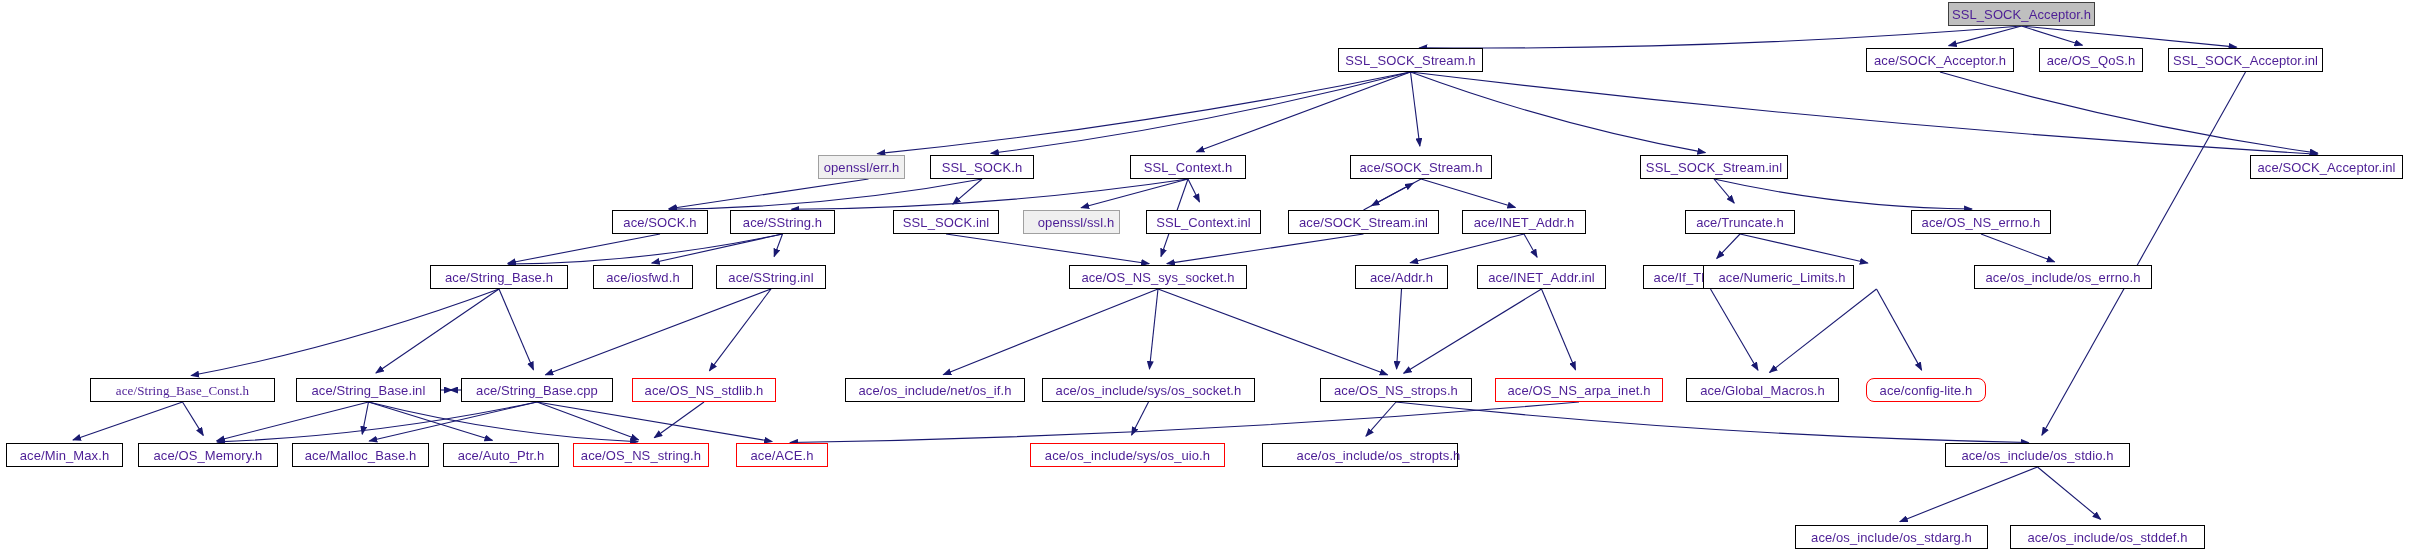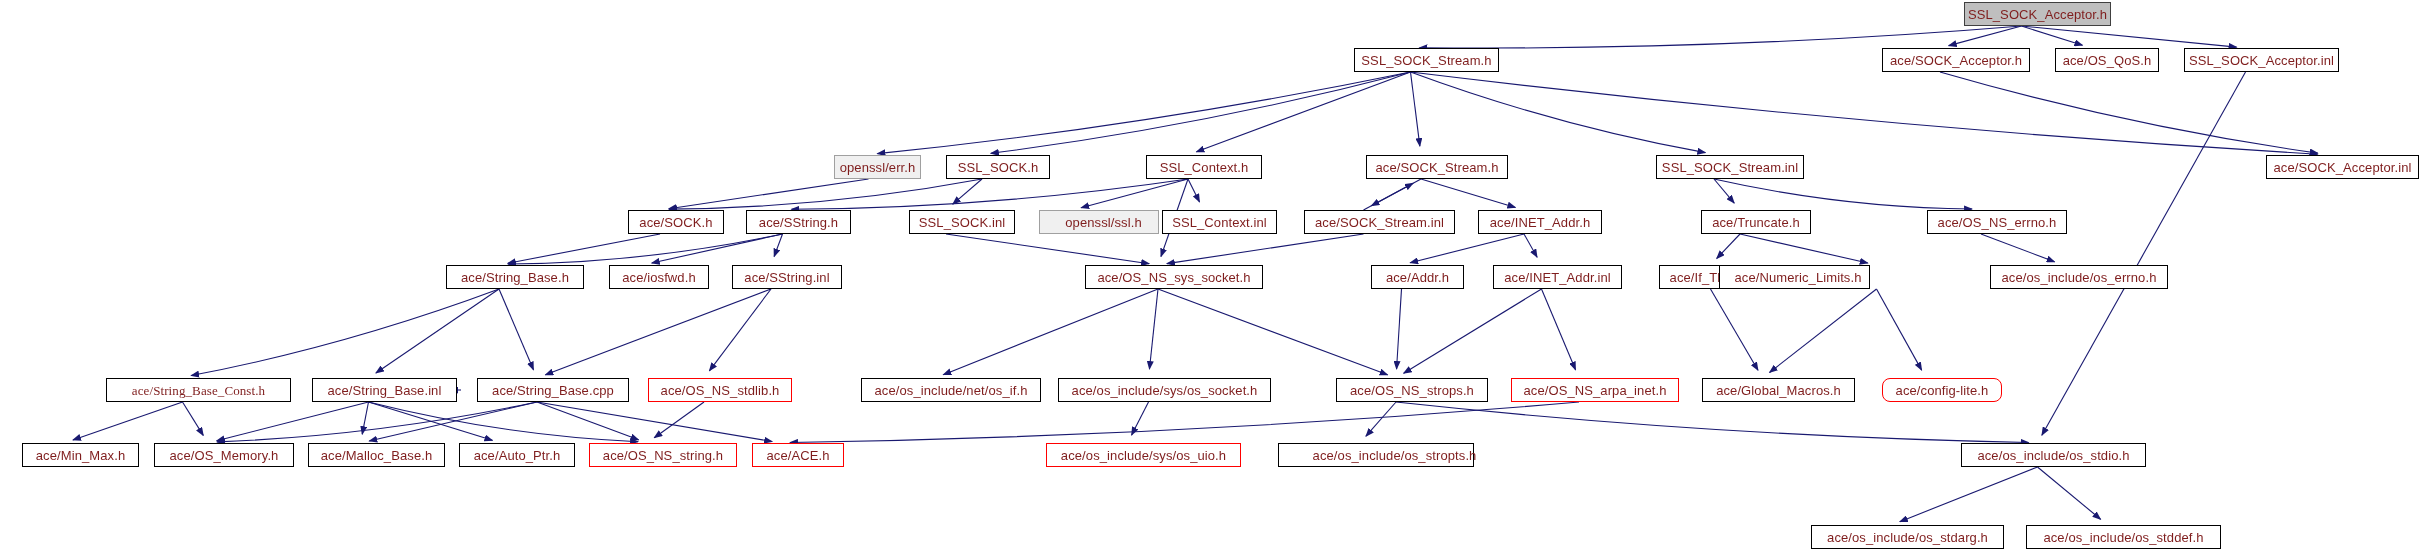--- a/index.html
+++ b/index.html
@@ -21,31 +21,30 @@
     top: 0;
     width: 2425px;
     height: 560px;
     pointer-events: none;
   }
   .node {
     position: absolute;
     box-sizing: border-box;
     border: 1px solid #000000;
     background: #ffffff;
-    color: #7f1d1d;
+    color: #4c1d95;
     font-size: 13px;
     line-height: 1;
     height: 24px;
     display: flex;
     align-items: center;
     justify-content: center;
     padding: 0 7px;
     white-space: nowrap;
     letter-spacing: 0.1px;
-    margin-left: 16px;
   }
   .node.root {
     background: #bfbfbf;
     border-color: #404040;
   }
   .node.ext {
     background: #f0f0f0;
     border-color: #a0a0a0;
   }
   .node.red {
@@ -141,21 +140,21 @@
       <div class="node" style="left: 1338px; top: 48px; width: 145px;">SSL_SOCK_Stream.h</div>
       <div class="node" style="left: 2250px; top: 155px; width: 153px;">ace/SOCK_Acceptor.inl</div>
       <div class="node ext" style="left: 818px; top: 155px; width: 87px;">openssl/err.h</div>
       <div class="node" style="left: 930px; top: 155px; width: 104px;">SSL_SOCK.h</div>
       <div class="node" style="left: 1130px; top: 155px; width: 116px;">SSL_Context.h</div>
       <div class="node" style="left: 1350px; top: 155px; width: 142px;">ace/SOCK_Stream.h</div>
       <div class="node" style="left: 1640px; top: 155px; width: 148px;">SSL_SOCK_Stream.inl</div>
       <div class="node" style="left: 612px; top: 210px; width: 96px;">ace/SOCK.h</div>
       <div class="node" style="left: 730px; top: 210px; width: 105px;">ace/SString.h</div>
       <div class="node" style="left: 893px; top: 210px; width: 106px;">SSL_SOCK.inl</div>
-      <div class="node ext" style="left: 1023px; top: 210px; width: 120px; padding-left: 16px;">openssl/ssl.h</div>
+      <div class="node ext" style="left: 1023px; top: 210px; width: 97px; padding-left: 16px;">openssl/ssl.h</div>
       <div class="node" style="left: 1146px; top: 210px; width: 115px;">SSL_Context.inl</div>
       <div class="node" style="left: 1288px; top: 210px; width: 151px;">ace/SOCK_Stream.inl</div>
       <div class="node" style="left: 1462px; top: 210px; width: 124px;">ace/INET_Addr.h</div>
       <div class="node" style="left: 1685px; top: 210px; width: 110px;">ace/Truncate.h</div>
       <div class="node" style="left: 1911px; top: 210px; width: 140px;">ace/OS_NS_errno.h</div>
       <div class="node" style="left: 430px; top: 265px; width: 138px;">ace/String_Base.h</div>
       <div class="node" style="left: 593px; top: 265px; width: 100px;">ace/iosfwd.h</div>
       <div class="node" style="left: 716px; top: 265px; width: 110px;">ace/SString.inl</div>
       <div class="node" style="left: 1069px; top: 265px; width: 178px;">ace/OS_NS_sys_socket.h</div>
       <div class="node" style="left: 1355px; top: 265px; width: 93px;">ace/Addr.h</div>
@@ -170,21 +169,21 @@
       <div class="node" style="left: 845px; top: 378px; width: 180px;">ace/os_include/net/os_if.h</div>
       <div class="node" style="left: 1042px; top: 378px; width: 213px;">ace/os_include/sys/os_socket.h</div>
       <div class="node" style="left: 1320px; top: 378px; width: 152px;">ace/OS_NS_strops.h</div>
       <div class="node red" style="left: 1495px; top: 378px; width: 168px;">ace/OS_NS_arpa_inet.h</div>
       <div class="node" style="left: 1686px; top: 378px; width: 153px;">ace/Global_Macros.h</div>
       <div class="node red" style="left: 1866px; top: 378px; width: 120px; border-radius: 8px;">ace/config-lite.h</div>
       <div class="node" style="left: 6px; top: 443px; width: 117px;">ace/Min_Max.h</div>
       <div class="node" style="left: 138px; top: 443px; width: 140px;">ace/OS_Memory.h</div>
       <div class="node" style="left: 292px; top: 443px; width: 137px;">ace/Malloc_Base.h</div>
       <div class="node" style="left: 443px; top: 443px; width: 116px;">ace/Auto_Ptr.h</div>
-      <div class="node red" style="left: 573px; top: 443px; width: 148px;">ace/OS_NS_string.h</div>
+      <div class="node red" style="left: 573px; top: 443px; width: 136px;">ace/OS_NS_string.h</div>
       <div class="node red" style="left: 736px; top: 443px; width: 92px;">ace/ACE.h</div>
       <div class="node red" style="left: 1030px; top: 443px; width: 195px;">ace/os_include/sys/os_uio.h</div>
       <div class="node" style="left: 1262px; top: 443px; width: 196px; padding-left: 44px;">ace/os_include/os_stropts.h</div>
       <div class="node" style="left: 1945px; top: 443px; width: 185px;">ace/os_include/os_stdio.h</div>
       <div class="node" style="left: 1795px; top: 525px; width: 193px;">ace/os_include/os_stdarg.h</div>
       <div class="node" style="left: 2010px; top: 525px; width: 195px;">ace/os_include/os_stddef.h</div>
     </div>
 </div>
 
 </body></html>

